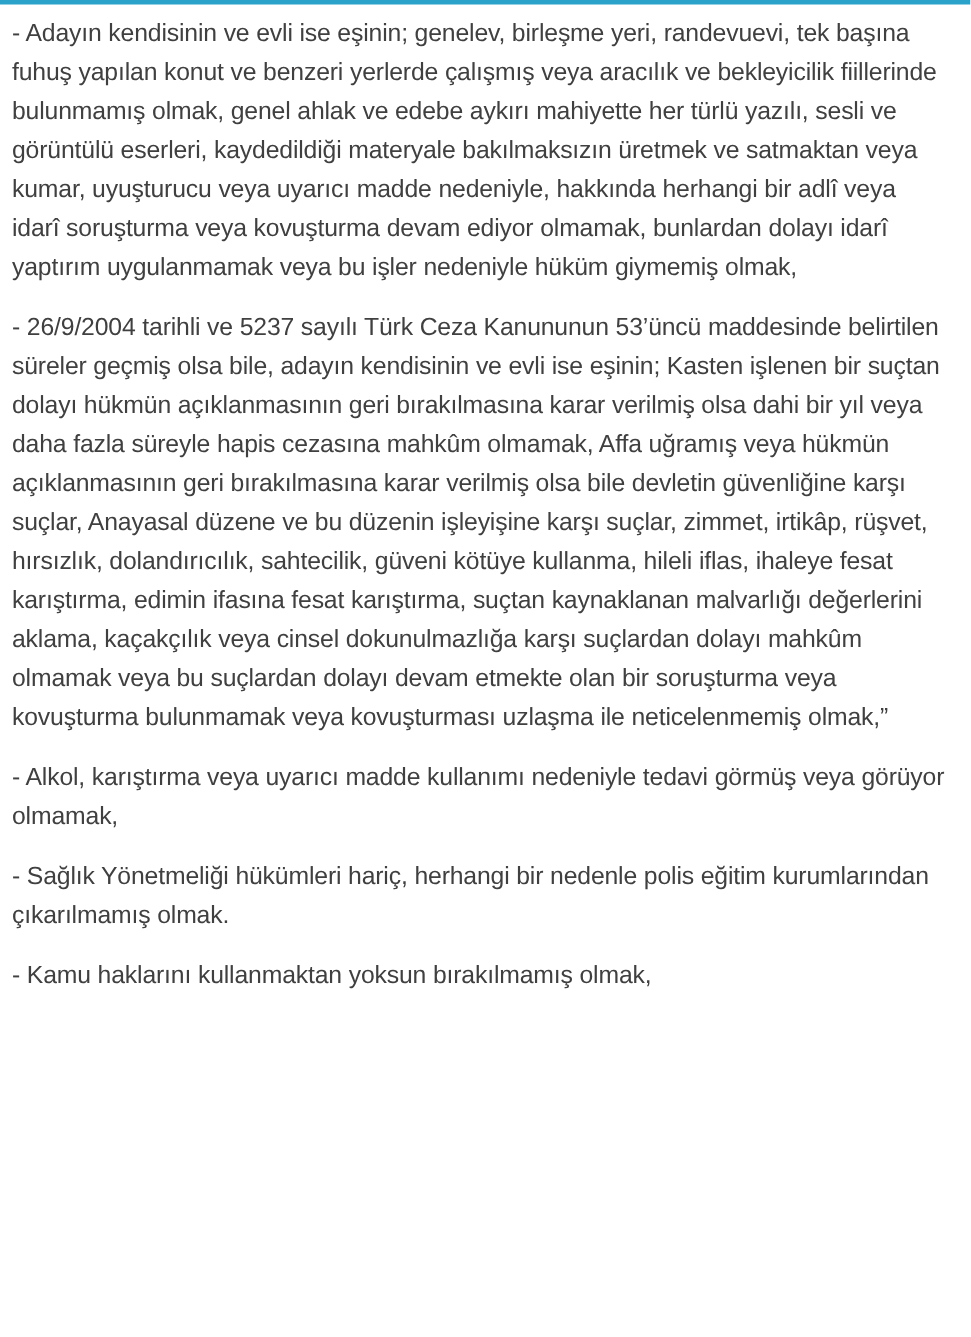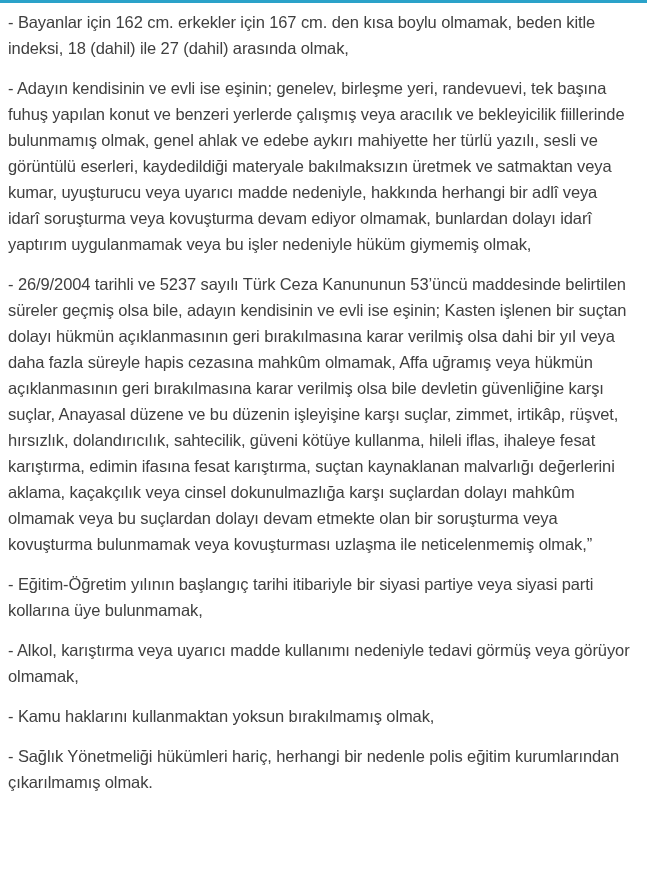--- a/index.html
+++ b/index.html
@@ -34,20 +34,18 @@
   .article-body p {
     margin: 0 0 14px 0;
   }
 </style>
 </head>
 <body>
 
 <div class="top-accent-bar"></div>
 
 <div class="article-body">
-  <p>- Bayanlar için 162 cm. erkekler için 167 cm. den kısa boylu olmamak, beden kitle indeksi, 18 (dahil) ile 27 (dahil) arasında olmak,</p>
   <p>- Adayın kendisinin ve evli ise eşinin; genelev, birleşme yeri, randevuevi, tek başına fuhuş yapılan konut ve benzeri yerlerde çalışmış veya aracılık ve bekleyicilik fiillerinde bulunmamış olmak, genel ahlak ve edebe aykırı mahiyette her türlü yazılı, sesli ve görüntülü eserleri, kaydedildiği materyale bakılmaksızın üretmek ve satmaktan veya kumar, uyuşturucu veya uyarıcı madde nedeniyle, hakkında herhangi bir adlî veya idarî soruşturma veya kovuşturma devam ediyor olmamak, bunlardan dolayı idarî yaptırım uygulanmamak veya bu işler nedeniyle hüküm giymemiş olmak,</p>
   <p>- 26/9/2004 tarihli ve 5237 sayılı Türk Ceza Kanununun 53’üncü maddesinde belirtilen süreler geçmiş olsa bile, adayın kendisinin ve evli ise eşinin;  Kasten işlenen bir suçtan dolayı hükmün açıklanmasının geri bırakılmasına karar verilmiş olsa dahi bir yıl veya daha fazla süreyle hapis cezasına mahkûm olmamak, Affa uğramış veya hükmün açıklanmasının geri bırakılmasına karar verilmiş olsa bile devletin güvenliğine karşı suçlar, Anayasal düzene ve bu düzenin işleyişine karşı suçlar, zimmet, irtikâp, rüşvet, hırsızlık, dolandırıcılık, sahtecilik, güveni kötüye kullanma, hileli iflas, ihaleye fesat karıştırma, edimin ifasına fesat karıştırma, suçtan kaynaklanan malvarlığı değerlerini aklama, kaçakçılık veya cinsel dokunulmazlığa karşı suçlardan dolayı mahkûm olmamak veya bu suçlardan dolayı devam etmekte olan bir soruşturma veya kovuşturma bulunmamak veya kovuşturması uzlaşma ile neticelenmemiş olmak,”</p>
-  <p>- Eğitim-Öğretim yılının başlangıç tarihi itibariyle bir siyasi partiye veya siyasi parti kollarına üye bulunmamak,</p>
   <p>- Alkol, karıştırma veya uyarıcı madde kullanımı nedeniyle tedavi görmüş veya görüyor olmamak,</p>
+  <p>- Sağlık Yönetmeliği hükümleri hariç, herhangi bir nedenle polis eğitim kurumlarından çıkarılmamış olmak.</p>
   <p>- Kamu haklarını kullanmaktan yoksun bırakılmamış olmak,</p>
-  <p>- Sağlık Yönetmeliği hükümleri hariç, herhangi bir nedenle polis eğitim kurumlarından çıkarılmamış olmak.</p>
 </div>
 
 </body></html>

